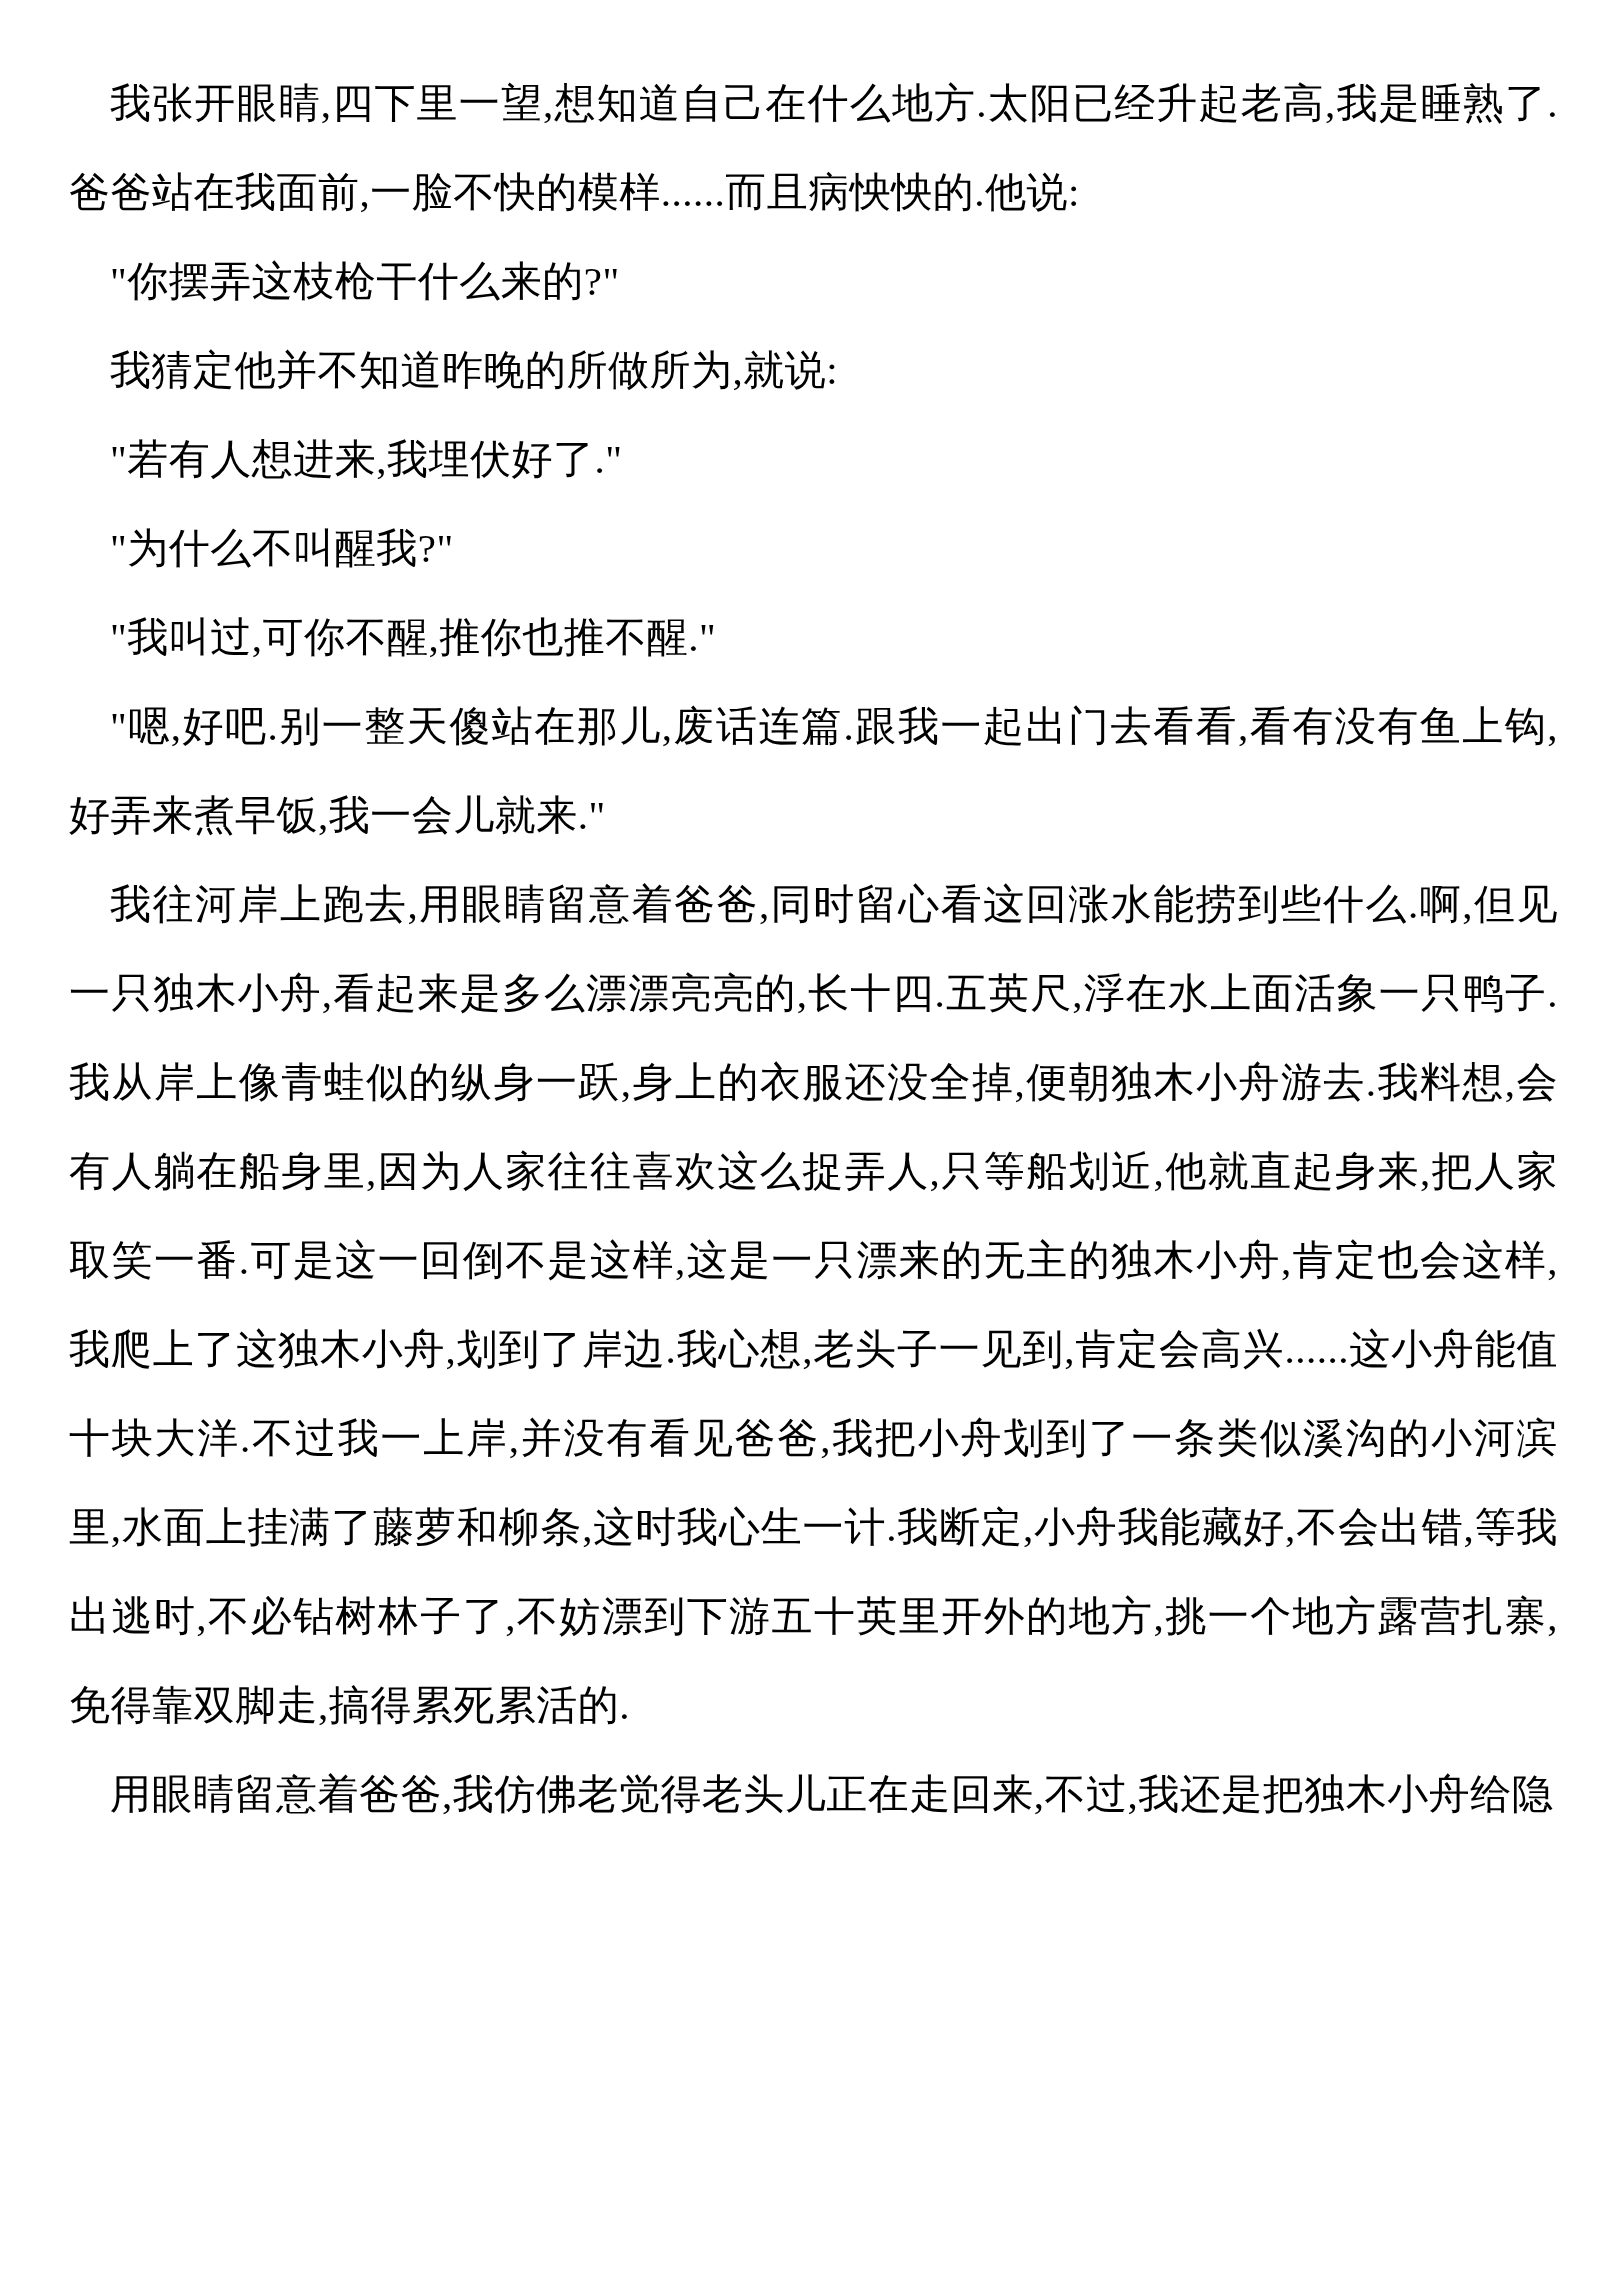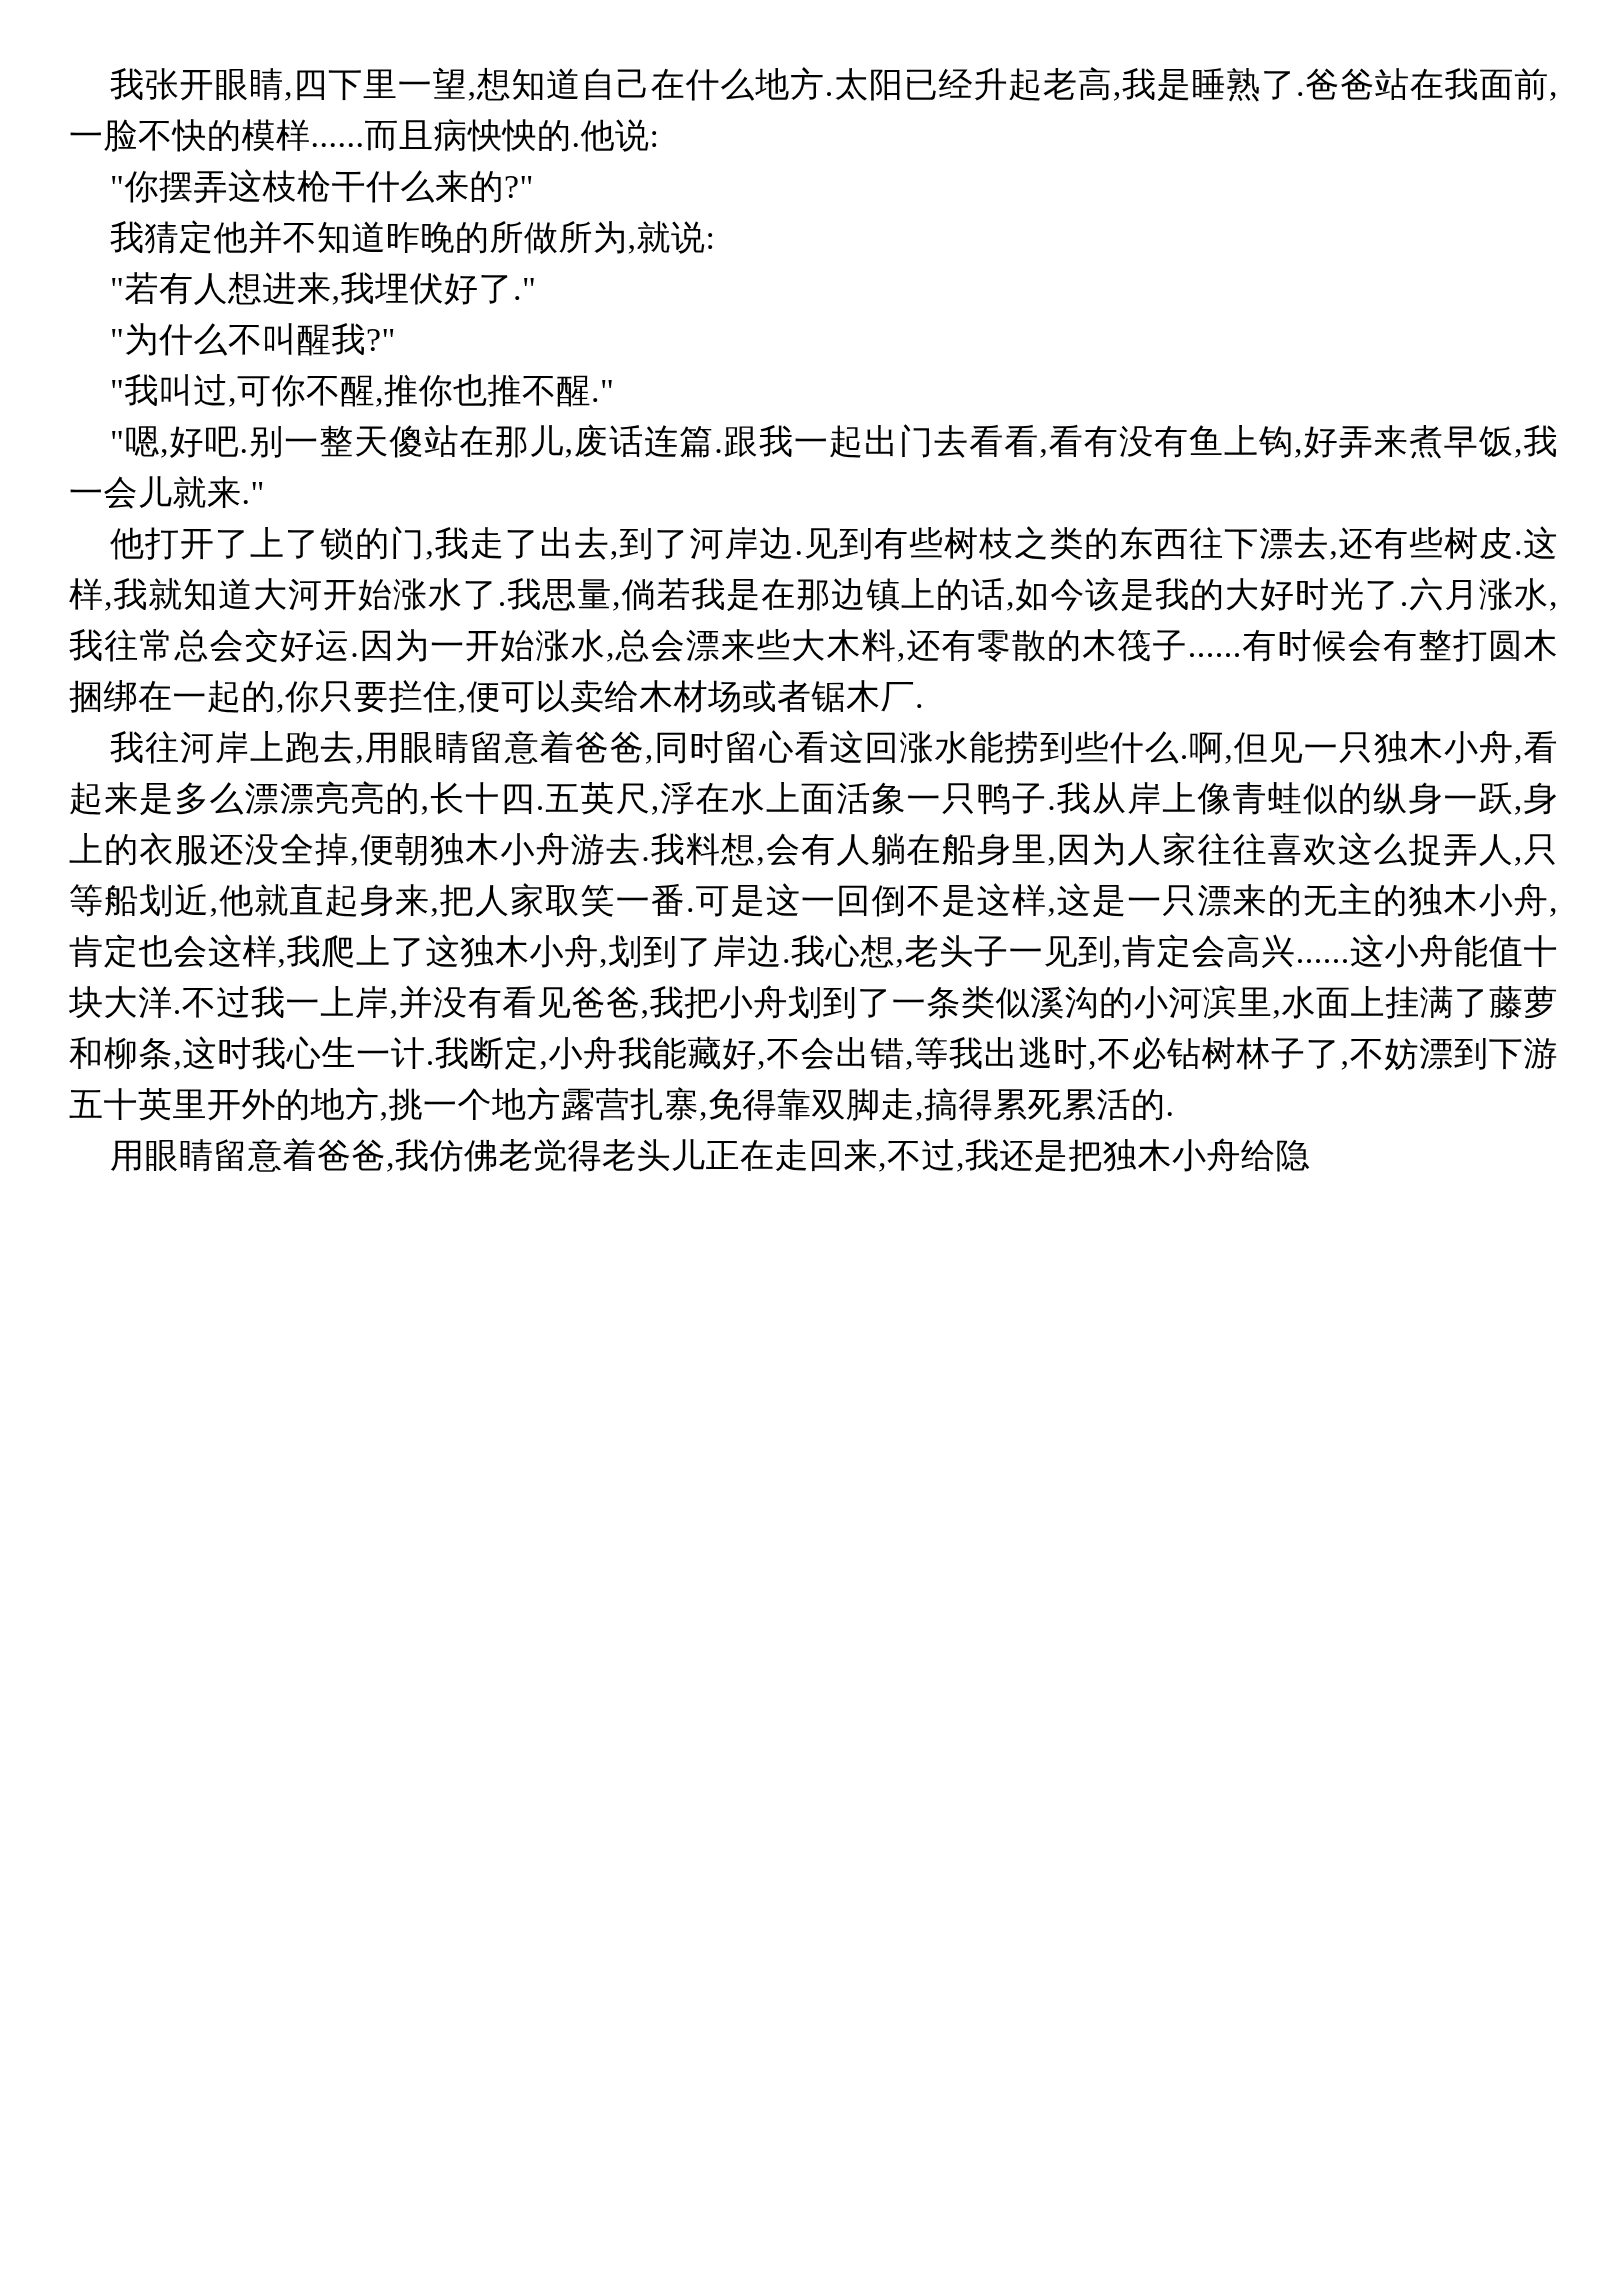--- a/index.html
+++ b/index.html
@@ -17,37 +17,36 @@
     box-sizing: border-box;
     width: 1620px;
     height: 2292px;
     background: #ffffff;
     padding: 59px 62px 0 69px;
     color: #000000;
   }
   .page p {
     margin: 0;
     padding: 0;
-    font-size: 34px;
-    line-height: 51px;
+    font-size: 41px;
+    line-height: 89px;
     text-indent: 41px;
     text-align: justify;
     letter-spacing: 0.5px;
     color: #000000;
     word-break: break-all;
   }
 </style>
 </head>
 <body>
 
 <main class="page">
   <p>我张开眼睛,四下里一望,想知道自己在什么地方.太阳已经升起老高,我是睡熟了.爸爸站在我面前,一脸不快的模样......而且病怏怏的.他说:</p>
   <p>"你摆弄这枝枪干什么来的?"</p>
   <p>我猜定他并不知道昨晚的所做所为,就说:</p>
   <p>"若有人想进来,我埋伏好了."</p>
   <p>"为什么不叫醒我?"</p>
   <p>"我叫过,可你不醒,推你也推不醒."</p>
   <p>"嗯,好吧.别一整天傻站在那儿,废话连篇.跟我一起出门去看看,看有没有鱼上钩,好弄来煮早饭,我一会儿就来."</p>
-  <p>他打开了上了锁的门,我走了出去,到了河岸边.见到有些树枝之类的东西往下漂去,还有些树皮.这样,我就知道大河开始涨水了.我思量,倘若我是在那边镇上的话,如今该是我的大好时光了.六月涨水,我往常总会交好运.因为一开始涨水,总会漂来些大木料,还有零散的木筏子......有时候会有整打圆木捆绑在一起的,你只要拦住,便可以卖给木材场或者锯木厂.</p>
   <p>我往河岸上跑去,用眼睛留意着爸爸,同时留心看这回涨水能捞到些什么.啊,但见一只独木小舟,看起来是多么漂漂亮亮的,长十四.五英尺,浮在水上面活象一只鸭子.我从岸上像青蛙似的纵身一跃,身上的衣服还没全掉,便朝独木小舟游去.我料想,会有人躺在船身里,因为人家往往喜欢这么捉弄人,只等船划近,他就直起身来,把人家取笑一番.可是这一回倒不是这样,这是一只漂来的无主的独木小舟,肯定也会这样,我爬上了这独木小舟,划到了岸边.我心想,老头子一见到,肯定会高兴......这小舟能值十块大洋.不过我一上岸,并没有看见爸爸,我把小舟划到了一条类似溪沟的小河滨里,水面上挂满了藤萝和柳条,这时我心生一计.我断定,小舟我能藏好,不会出错,等我出逃时,不必钻树林子了,不妨漂到下游五十英里开外的地方,挑一个地方露营扎寨,免得靠双脚走,搞得累死累活的.</p>
   <p>用眼睛留意着爸爸,我仿佛老觉得老头儿正在走回来,不过,我还是把独木小舟给隐</p>
 </main>
 
 
 </body></html>

